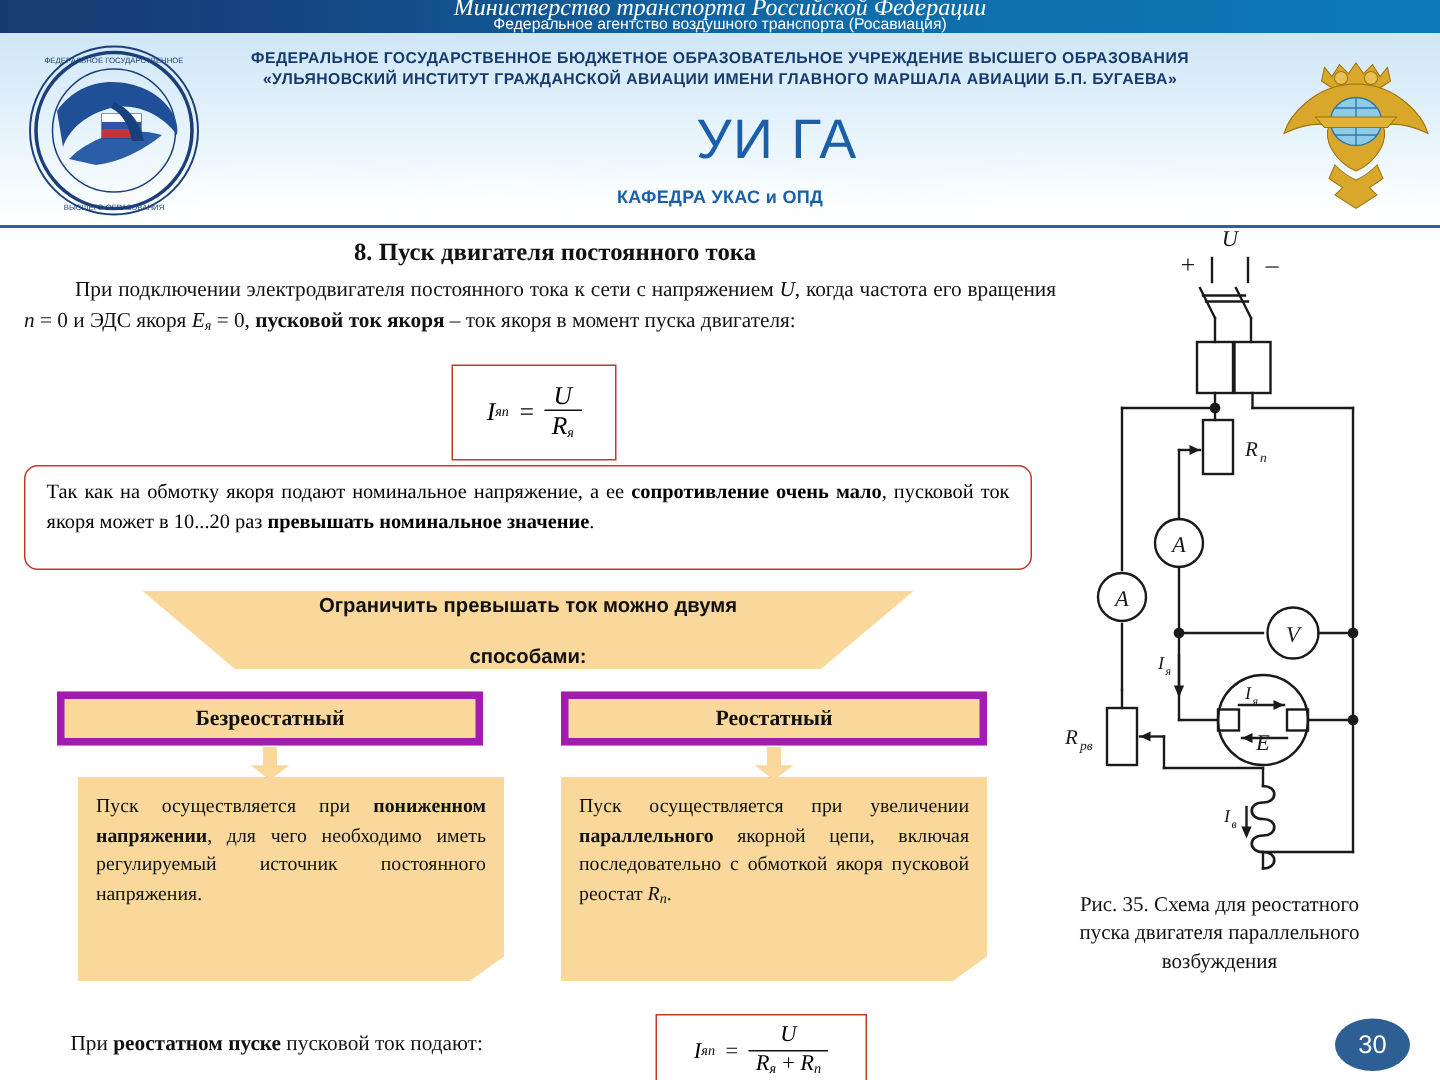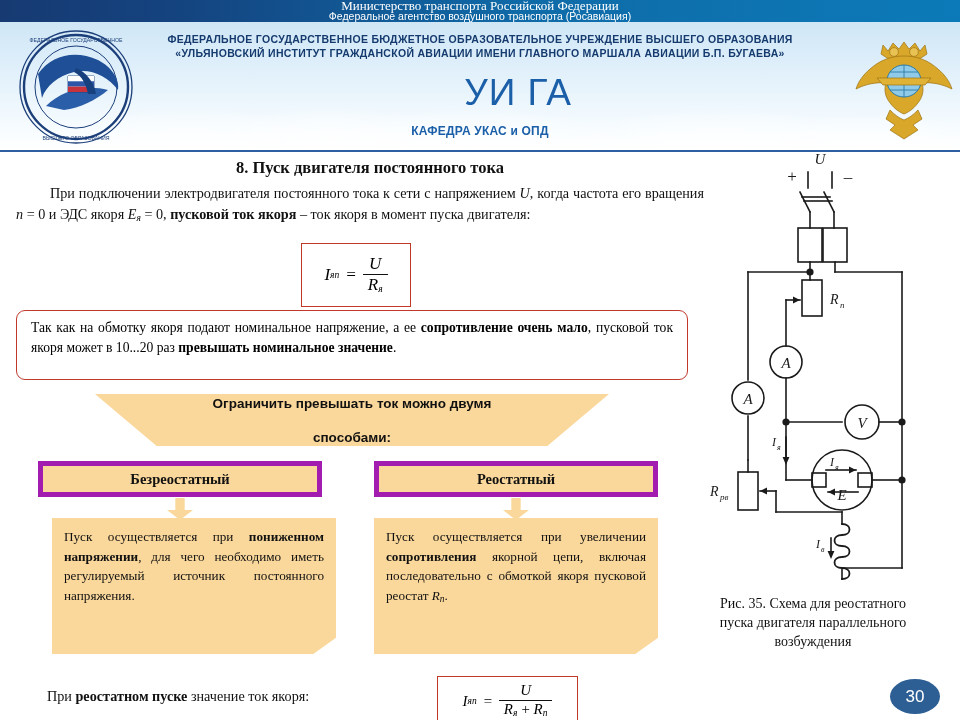--- a/index.html
+++ b/index.html
@@ -11,21 +11,21 @@
     position:relative;
   }
   #page{position:relative;width:960px;height:720px;overflow:hidden;background:#fff;}
 
   
   .hdr-bar{
     position:absolute;left:0;top:0;width:960px;height:22px;
     background:linear-gradient(to right,#173a72 0%,#14437f 18%,#0f6ba8 55%,#0c7ab8 100%);
     color:#ffffff;text-align:center;
   }
-  .hdr-bar .l1{font-size:13px;line-height:11px;padding-top:0px;font-family:"Liberation Serif",serif;}
+  .hdr-bar .l1{font-size:16px;line-height:11px;padding-top:0px;font-family:"Liberation Serif",serif;font-style:italic;}
   .hdr-bar .l2{font-size:10.5px;line-height:11px;font-family:"Liberation Sans",sans-serif;text-align:center;}
 
   .hdr-sky{
     position:absolute;left:0;top:22px;width:960px;height:128px;
     background:
       radial-gradient(ellipse 210px 70px at 190px 132px, rgba(255,255,255,.95) 0%, rgba(255,255,255,0) 70%),
       radial-gradient(ellipse 250px 78px at 470px 138px, rgba(255,255,255,.95) 0%, rgba(255,255,255,0) 70%),
       radial-gradient(ellipse 220px 66px at 720px 130px, rgba(255,255,255,.92) 0%, rgba(255,255,255,0) 70%),
       radial-gradient(ellipse 160px 54px at 330px 120px, rgba(255,255,255,.85) 0%, rgba(255,255,255,0) 70%),
       radial-gradient(ellipse 170px 50px at 870px 126px, rgba(255,255,255,.85) 0%, rgba(255,255,255,0) 70%),
@@ -228,25 +228,25 @@
   <div class="hbox" id="hdr-right">Реостатный</div>
 
   <div class="arw" id="arw-l"></div>
   <div class="arw" id="arw-r"></div>
 
   <div class="cbox" id="box-left">
     <span class="ind">Пуск осуществляется при </span><b>пониженном напряжении</b><span>, для чего необходимо иметь регулируемый источник постоянного напряжения.</span>
   </div>
 
   <div class="cbox" id="box-right">
-    <span class="ind">Пуск осуществляется при увеличении </span><b>сопротивления</b><span> якорной цепи, включая последовательно с обмоткой якоря пусковой реостат </span><i>R</i><i class="sub">п</i><span>.</span>
+    <span class="ind">Пуск осуществляется при увеличении </span><b>параллельного</b><span> якорной цепи, включая последовательно с обмоткой якоря пусковой реостат </span><i>R</i><i class="sub">п</i><span>.</span>
   </div>
 
   <div class="bottom-line">
-    <span>При </span><b>реостатном пуске</b><span> значение ток якоря:</span>
+    <span>При </span><b>реостатном пуске</b><span> пусковой ток подают:</span>
   </div>
 
   <div class="fbox" id="formula2">
     <span>I</span>
       <span class="sub">яп</span>
     <span style="padding:0 6px">=</span>
     <span class="frac">
       <span class="num">U</span>
       <span class="den"><span>R</span><span class="sub">я</span><span style="padding:0 3px">+</span><span>R</span><span class="sub">п</span></span>
     </span>

